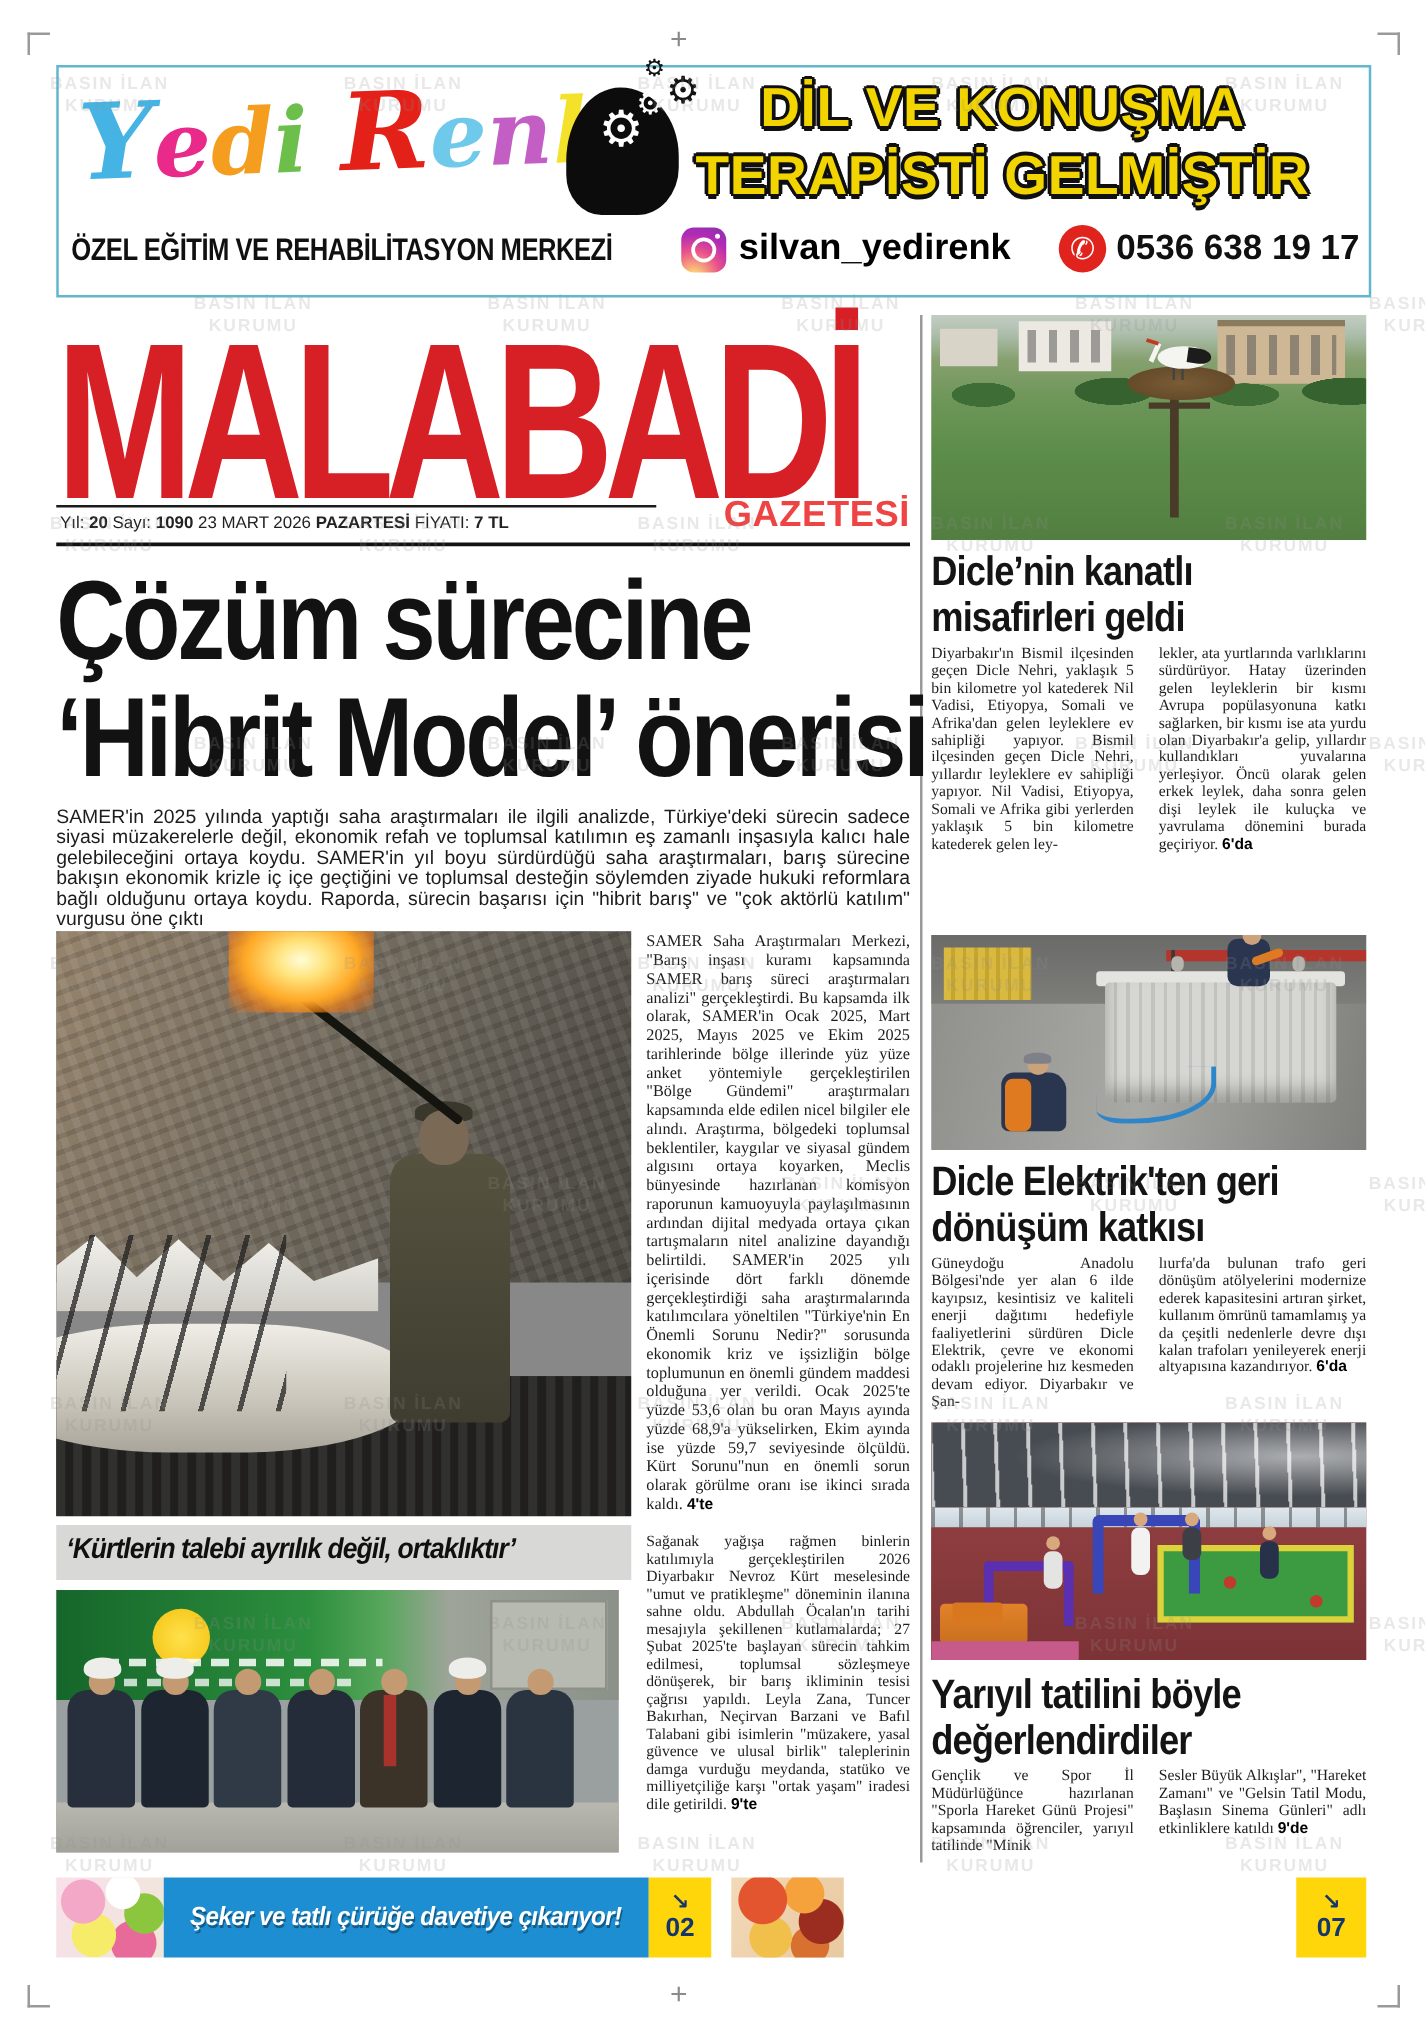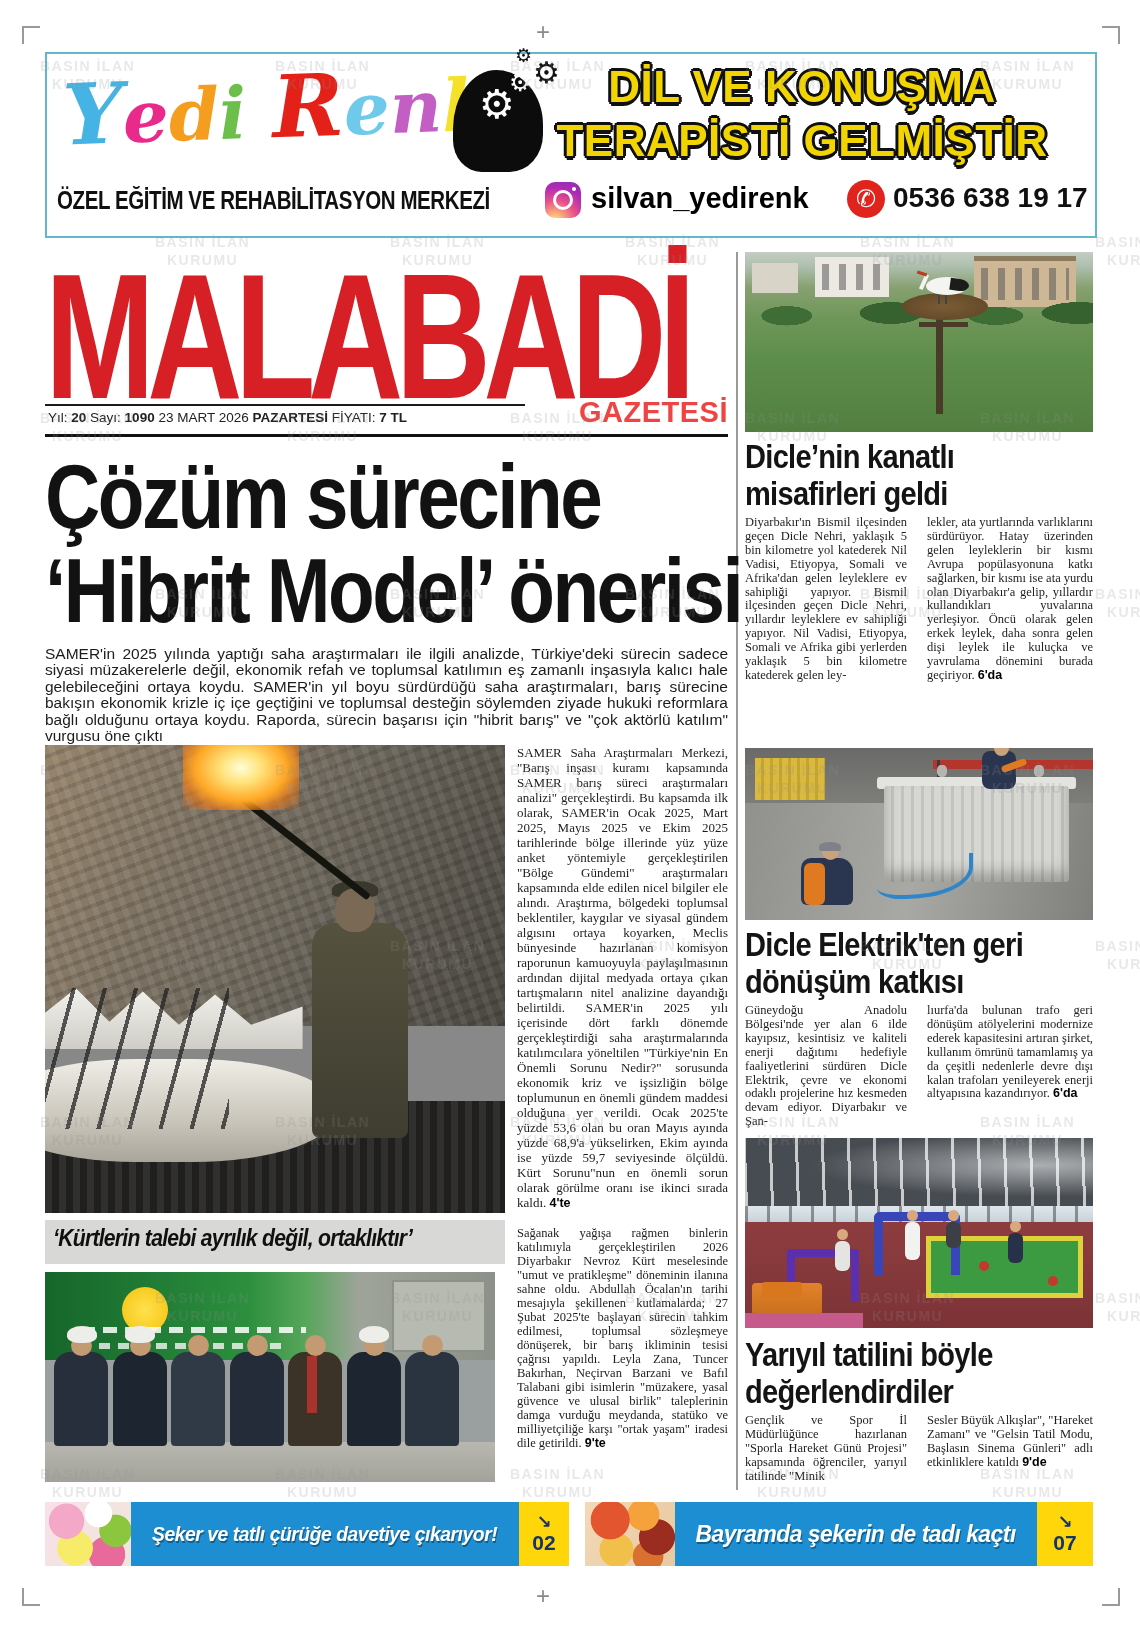--- a/index.html
+++ b/index.html
@@ -411,23 +411,20 @@
   <div class="abs teaser-thumb t1thumb"></div>
   <div class="abs teaser-bar tb1">
     <span class="teaser-text tt1">Şeker ve tatlı çürüğe davetiye çıkarıyor!</span>
   </div>
   <div class="abs teaser-page tp1">
     <span class="tp-arrow">↘</span>
     <span class="tp-num">02</span>
   </div>
 
   <div class="abs teaser-thumb t2thumb"></div>
-  <div class="abs teaser-bar tb2">
-    <span class="teaser-text tt2">Bayramda şekerin de tadı kaçtı</span>
-  </div>
   <div class="abs teaser-page tp2">
     <span class="tp-arrow">↘</span>
     <span class="tp-num">07</span>
   </div>
 
   <div id="watermarks">
       <div class="wm" style="left: 40px; top: 58px;">
         <div>BASIN İLAN</div>
         <div>KURUMU</div>
       </div>

